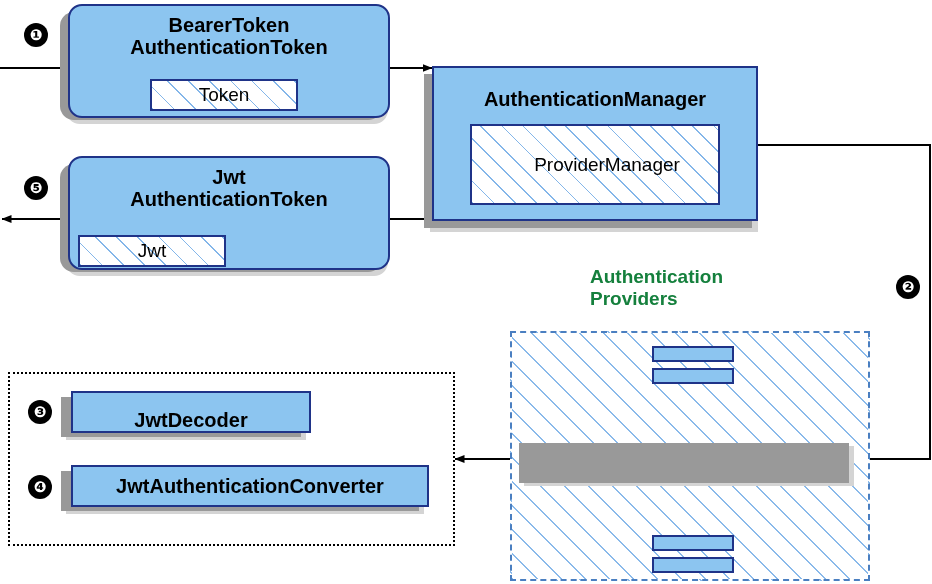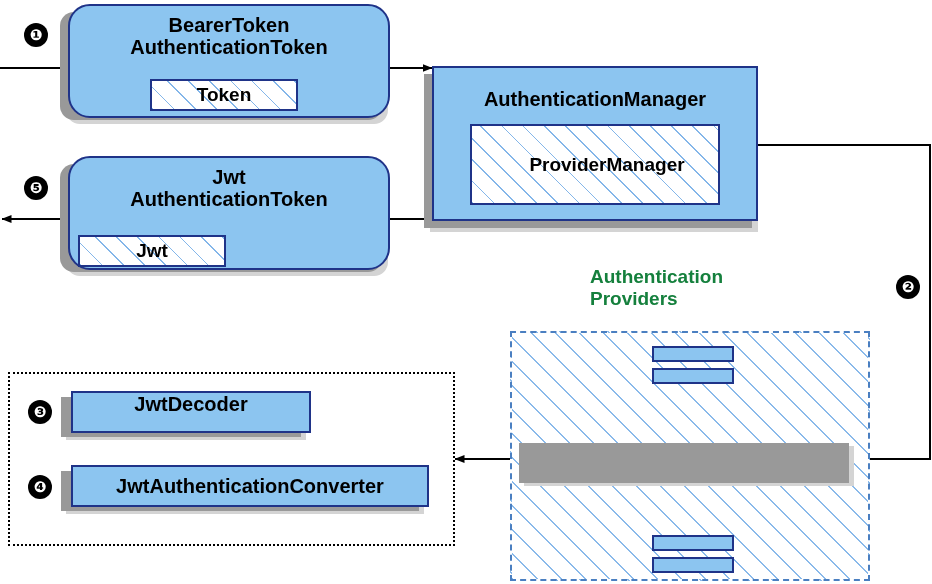--- a/index.html
+++ b/index.html
@@ -27,21 +27,21 @@
     background:#8CC5F0;
     border:2px solid #1F3388;
     display:flex;
     flex-direction:column;
     align-items:center;
     justify-content:flex-start;
     color:#000;
     font-weight:bold;
     z-index:20;
   }
-  .node.rounded{border-radius:22px;}
+  .node.rounded{border-radius:14px;}
   .node .title{
     text-align:center;
     line-height:1.12;
     width:100%;
     white-space:pre-line;
   }
 
   
   .shadow1,.shadow2{
     position:absolute;
@@ -59,21 +59,21 @@
     background-color:#ffffff;
     background-image:repeating-linear-gradient(
         45deg,
         rgba(125,178,232,.95) 0px,
         rgba(125,178,232,.95) 1.2px,
         rgba(255,255,255,0) 1.2px,
         rgba(255,255,255,0) 15px);
     display:flex;
     align-items:center;
     justify-content:center;
-    font-weight:bold;
+    font-weight:normal;
     color:#000;
     z-index:25;
   }
 
   
   .region-blue{
     position:absolute;
     box-sizing:border-box;
     border:2px dashed #4A7FC1;
     background-color:#ffffff;
@@ -206,21 +206,21 @@
   <div class="bar" style="left:652px;top:346px;width:82px;height:16px;"></div>
   <div class="bar" style="left:652px;top:368px;width:82px;height:16px;"></div>
   <div class="bar" style="left:652px;top:535px;width:82px;height:16px;"></div>
   <div class="bar" style="left:652px;top:557px;width:82px;height:16px;"></div>
 
   <div class="shadow2" style="left:524px;top:446px;width:330px;height:40px;"></div>
   <div class="shadow1" style="left:519px;top:443px;width:330px;height:40px;"></div>
 
   <div class="shadow2" style="left:66px;top:400px;width:240px;height:40px;"></div>
   <div class="shadow1" style="left:61px;top:397px;width:240px;height:40px;"></div>
-  <div class="node" style="left:71px;top:391px;width:240px;height:42px;justify-content:flex-start;font-size:20px;">
+  <div class="node" style="left:71px;top:391px;width:240px;height:42px;justify-content:flex-end;font-size:20px;">
     <div class="title">JwtDecoder</div>
   </div>
   <div class="badge" style="left:28px;top:400px;">❸</div>
 
   <div class="shadow2" style="left:66px;top:474px;width:358px;height:40px;"></div>
   <div class="shadow1" style="left:61px;top:471px;width:358px;height:40px;"></div>
   <div class="node" style="left:71px;top:465px;width:358px;height:42px;justify-content:center;font-size:20px;">
     <div class="title">JwtAuthenticationConverter</div>
   </div>
   <div class="badge" style="left:28px;top:475px;">❹</div>

